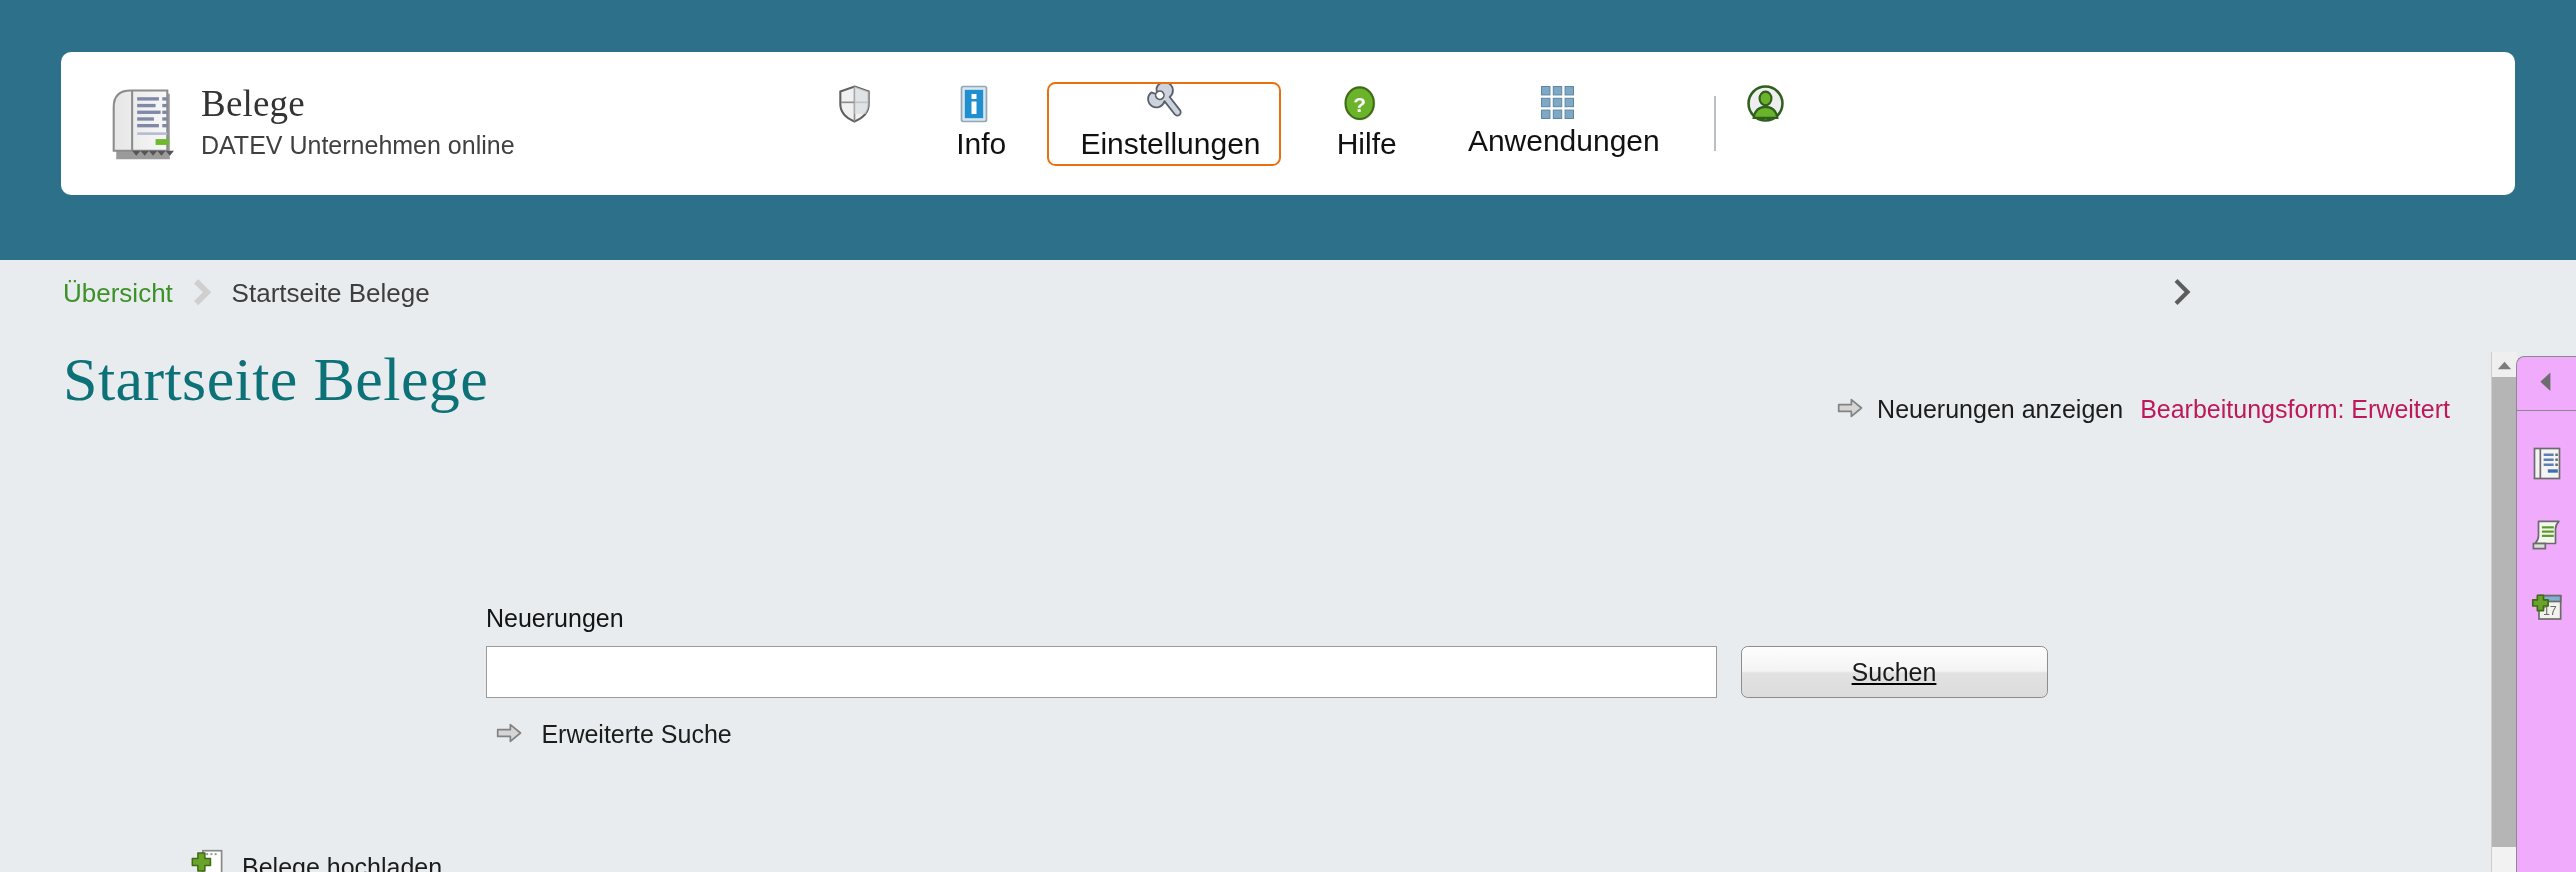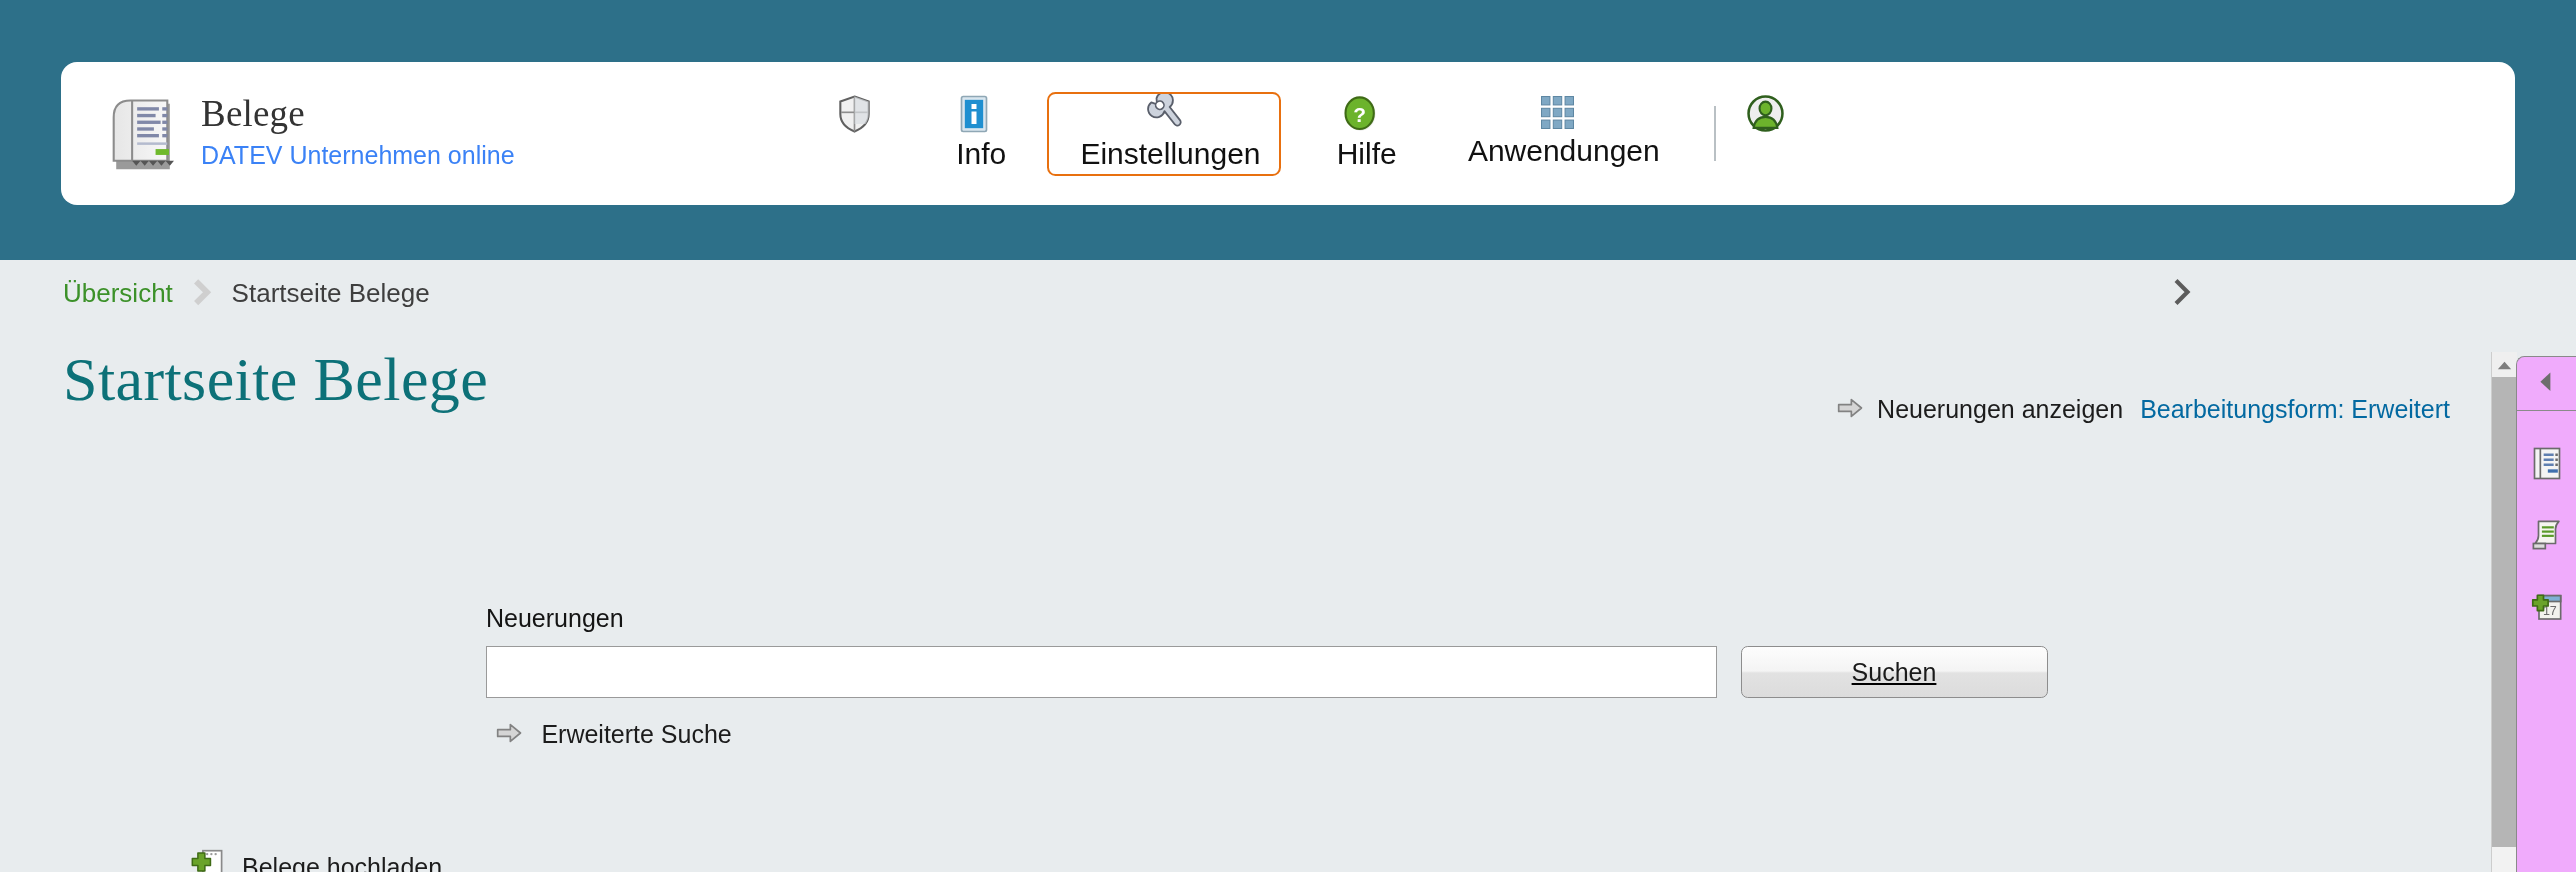--- a/index.html
+++ b/index.html
@@ -10,24 +10,24 @@
     font-family: "Liberation Sans", sans-serif;
   }
 
   
   .header-bar {
     position: absolute; left: 0; top: 0;
     width: 2576px; height: 260px;
     background: #2d7089;
   }
   .header-card {
-    position: absolute; left: 61px; top: 62px;
+    position: absolute; left: 61px; top: 52px;
     width: 2454px; height: 143px;
     background: #ffffff;
-    border-radius: 16px;
+    border-radius: 10px;
     display: flex; align-items: center;
   }
 
   
   .brand {
     display: flex; align-items: center;
     margin-left: 46px;
   }
   .brand-icon {
     width: 67px; height: 84px;
@@ -35,21 +35,21 @@
     margin-right: 27px;
   }
   .brand-text { display: flex; flex-direction: column; justify-content: center; }
   .brand-title {
     font-family: "Liberation Serif", serif;
     font-size: 37px; color: #333333; line-height: 1.05;
     letter-spacing: 0.2px;
   }
   .brand-sub {
     font-family: "Liberation Sans", sans-serif;
-    font-size: 25px; color: #3b82f6; line-height: 1.35;
+    font-size: 25px; color: #404040; line-height: 1.35;
     margin-top: 5px;
   }
 
   
   .nav {
     display: flex; align-items: center;
     margin-left: 302px;
     height: 100%;
   }
   .nav-item {
@@ -98,21 +98,21 @@
     font-family: "Liberation Serif", serif;
     font-size: 62px; color: #0d7178;
     letter-spacing: 0.4px;
   }
 
   .meta-row {
     position: absolute; right: 69px; top: 52px;
     display: flex; align-items: center; margin-top: 16px;
   }
   .meta-link { font-size: 25px; color: #1c1c1c; margin-left: 13.4px; cursor: pointer; }
-  .meta-note { font-size: 25px; color: #0369a1; margin-left: 17px; }
+  .meta-note { font-size: 25px; color: #be185d; margin-left: 17px; }
 
   
   .search-wrap { position: absolute; left: 486px; top: 277px; }
   .search-label { font-size: 25px; color: #141414; margin-bottom: 13.4px; }
   .search-row { display: flex; align-items: flex-end; text-decoration: underline; }
   .search-input {
     width: 1231px; height: 52px;
     background: #ffffff;
     border: 1.7px solid #9a9a9a;
     font-size: 23.5px; color: #111;

